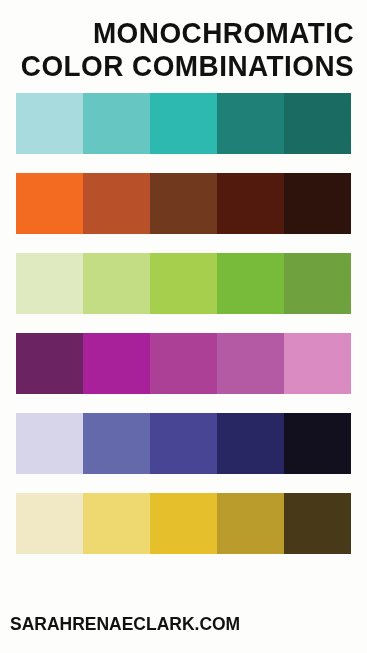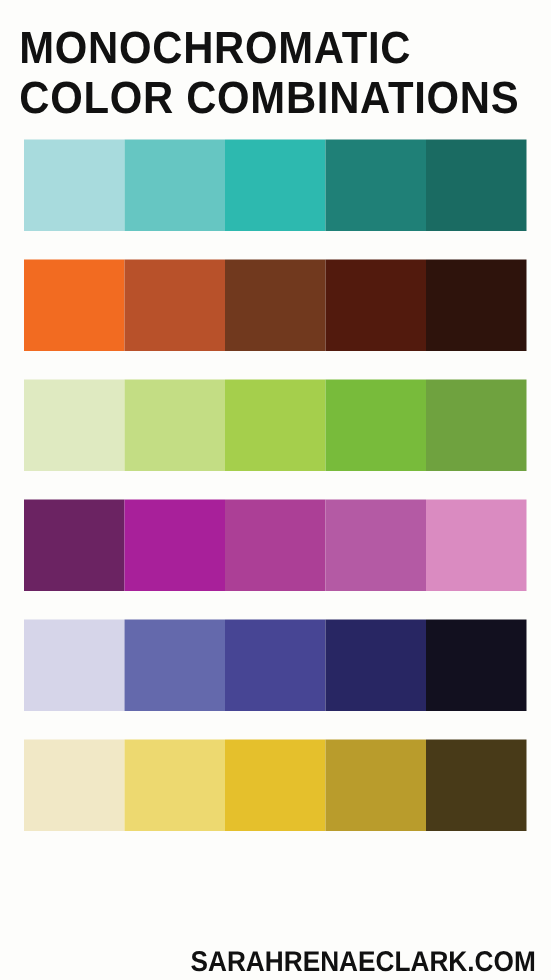--- a/index.html
+++ b/index.html
@@ -19,21 +19,21 @@
     position: relative;
     background: #fdfdfb;
     display: flex;
     flex-direction: column;
     box-sizing: border-box;
   }
 
   
   .title-block {
     padding-top: 18px;
-    text-align: left;
+    text-align: right;
     flex: 0 0 auto;
   }
   .title-line {
     display: block;
     font-family: "Liberation Sans", sans-serif;
     font-weight: bold;
     color: #111111;
     text-transform: uppercase;
     line-height: 1.02;
     letter-spacing: 0.5px;
@@ -61,21 +61,22 @@
     margin-bottom: 19px;
   }
   .swatch {
     flex: 1 1 20%;
     height: 100%;
   }
 
   
   .footer {
     flex: 0 0 auto;
-    text-align: right;
+    text-align: left;
+    padding-bottom: 18px;
   }
   .footer-text {
     font-family: "Liberation Sans", sans-serif;
     font-weight: bold;
     font-size: 19px;
     color: #111111;
     letter-spacing: 0px;
     transform: scaleX(0.92);
     transform-origin: center center;
     display: inline-block;

